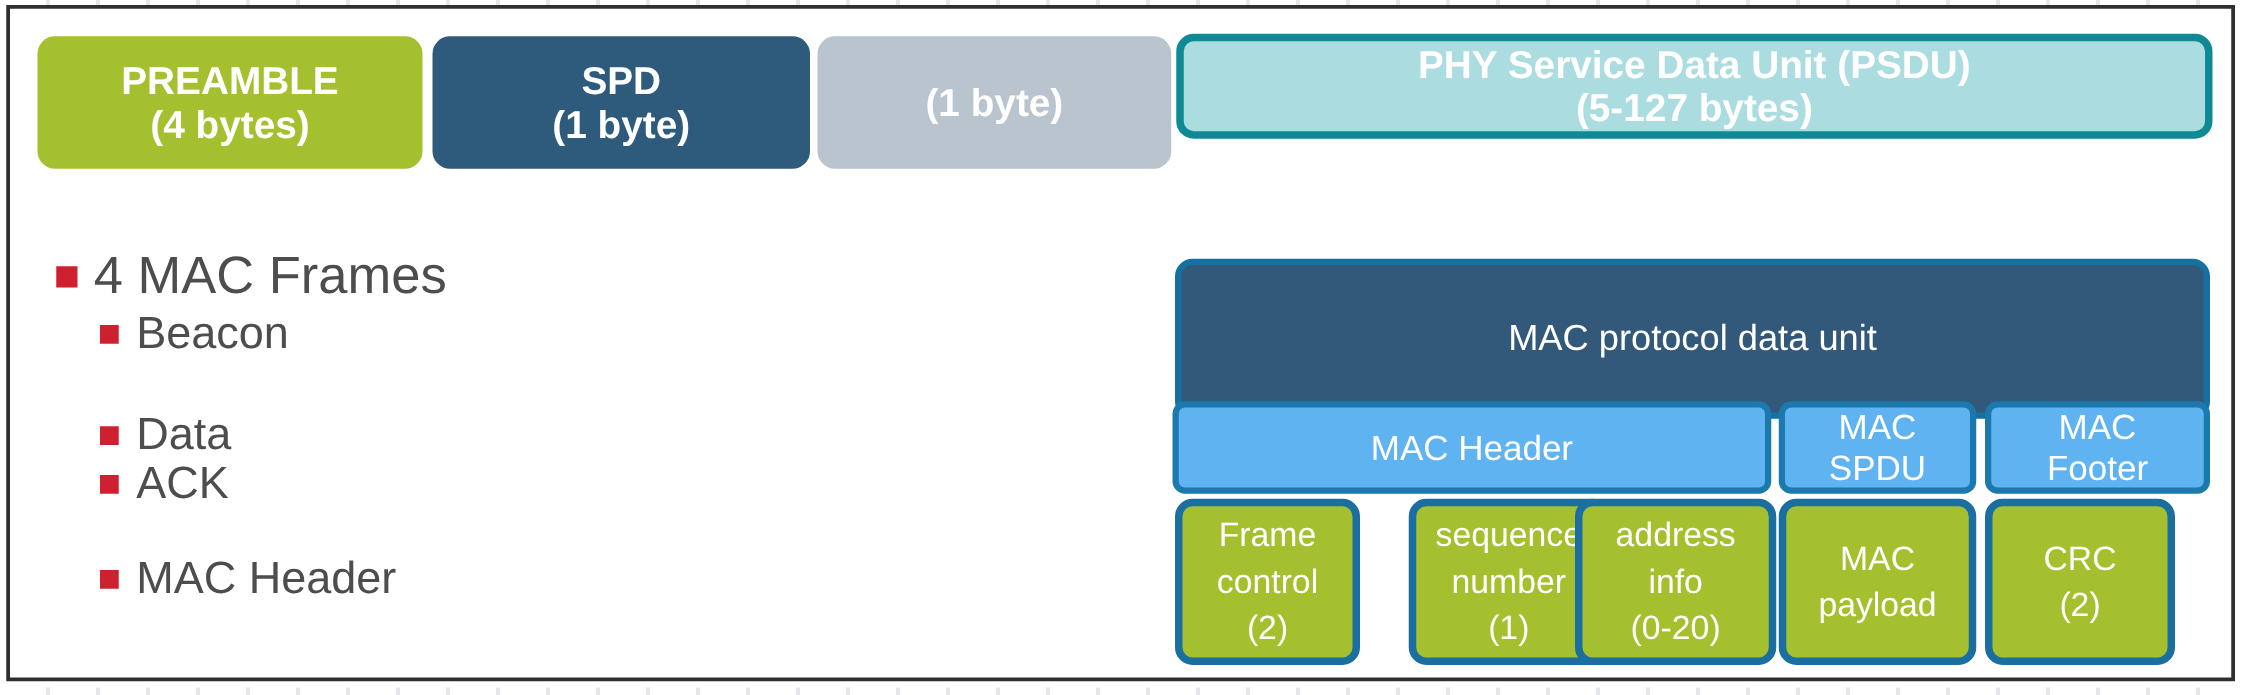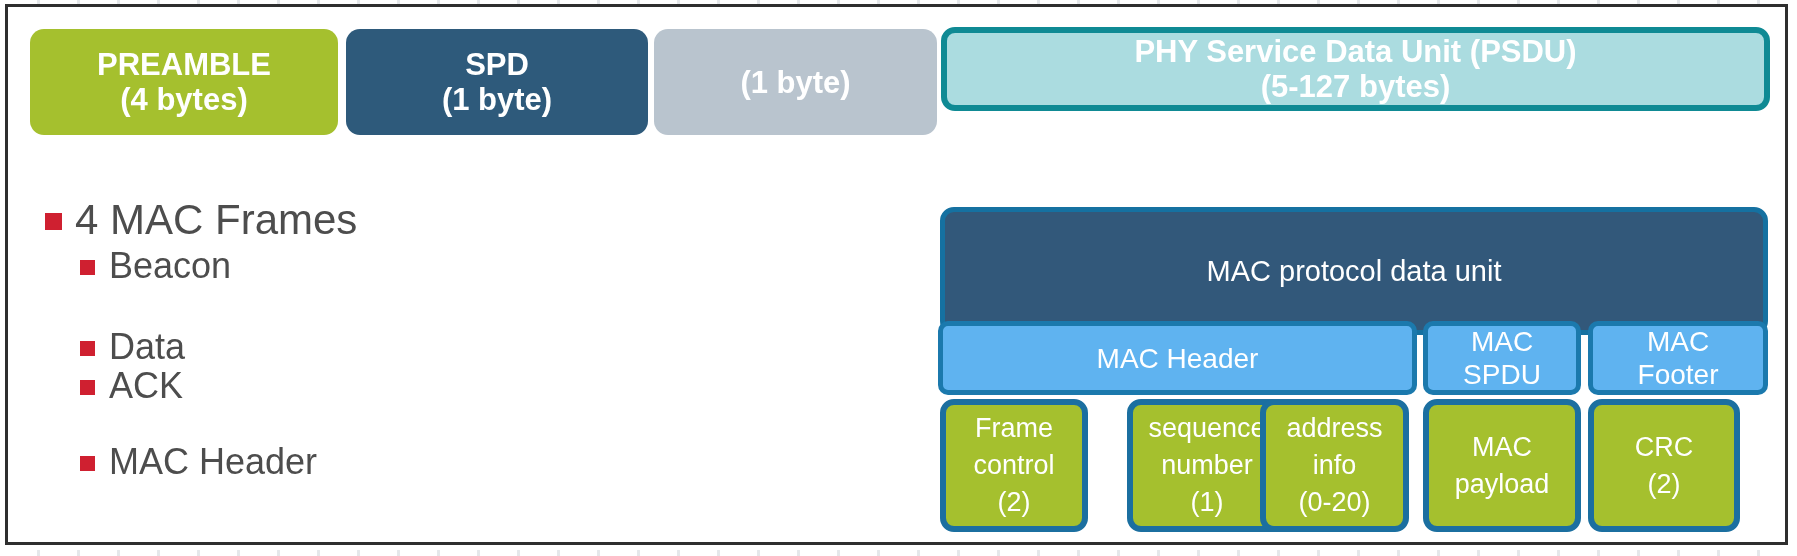--- a/index.html
+++ b/index.html
@@ -45,21 +45,21 @@
   }
   
   .macrow{top:321px;height:74px;background:#5fb3f0;border:5px solid #1b79ad;border-radius:10px;font-size:28px;line-height:33px;}
   .machdr{left:938px;width:479px;}
   .macspdu{left:1423px;width:158px;}
   .macftr{left:1588px;width:180px;}
   
   .fieldrow{top:399px;height:133px;background:#a5c02e;border:6px solid #1b6fa0;border-radius:14px;font-size:27px;line-height:37px;}
   .fctl{left:940px;width:148px;}
   .seq{left:1094px;width:160px;margin-left:33px;}
-  .addr{left:1260px;width:149px;}
+  .addr{left:1260px;width:161px;}
   .payload{left:1423px;width:158px;}
   .crc{left:1588px;width:152px;}
   
   .list-item{
     position:absolute;display:flex;align-items:center;
     color:#4d4d4d;
   }
   .list-item.main{left:45px;top:196px;height:48px;font-size:42px;gap:13px;}
   .list-item.sub{left:80px;height:46px;font-size:36px;gap:14px;}
   .sub1{top:243px;} .sub2{top:324px;} .sub3{top:363px;} .sub4{top:439px;}

